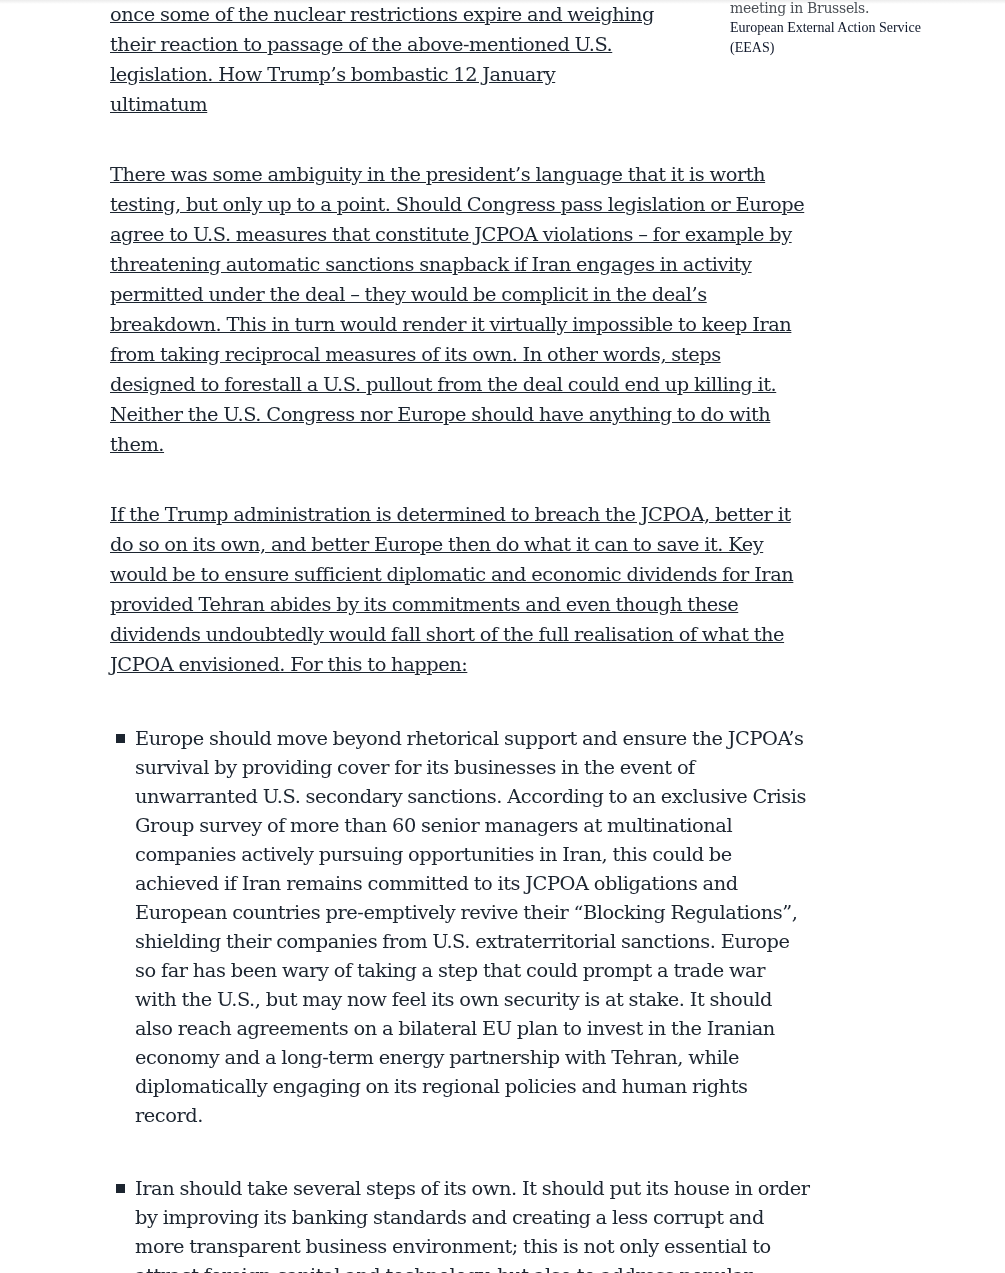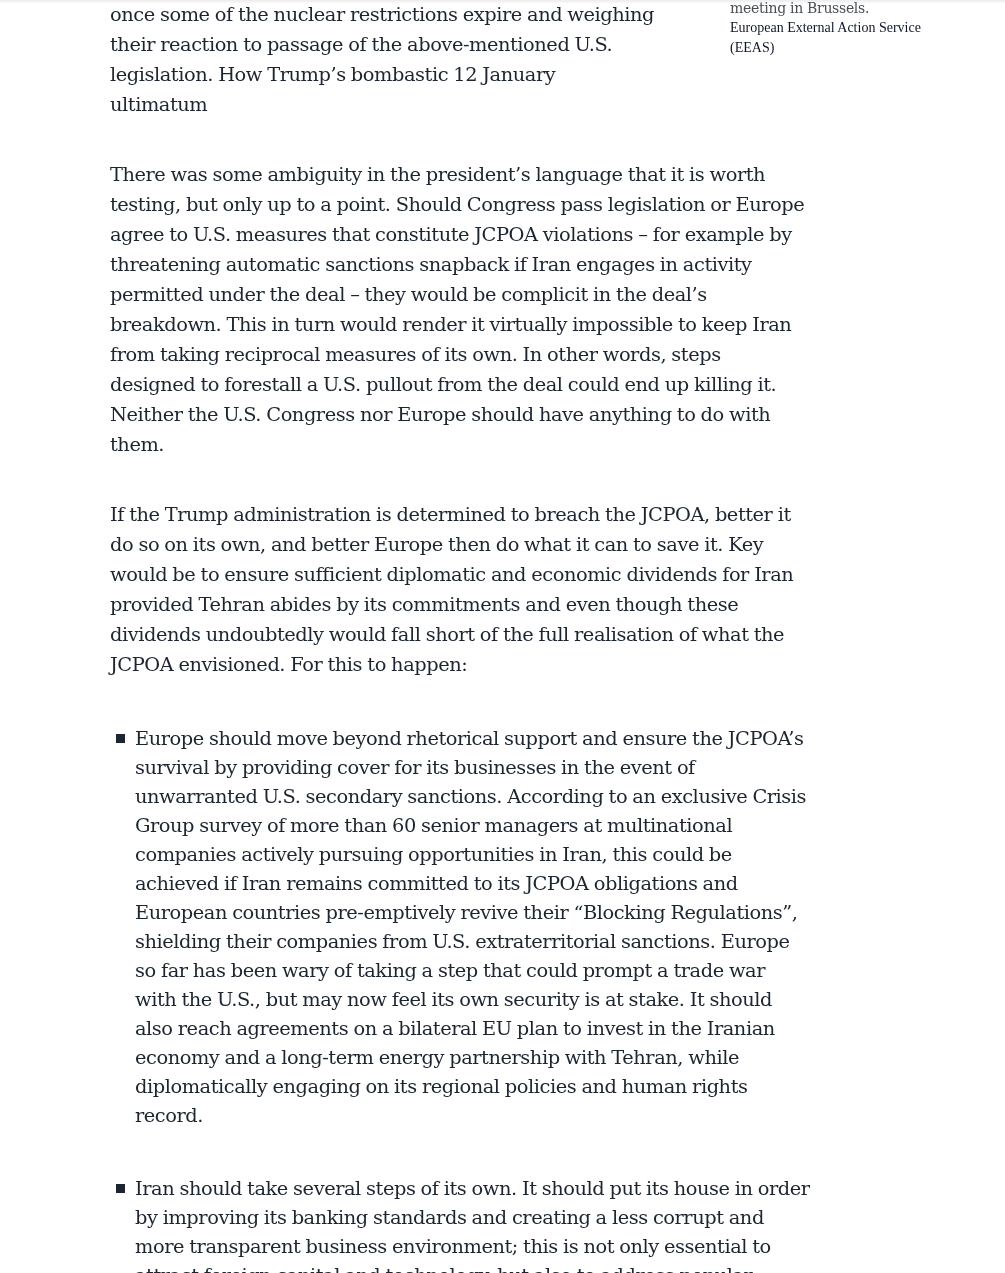--- a/index.html
+++ b/index.html
@@ -26,20 +26,21 @@
       top: 0;
       width: 700px;
       font-family: "DejaVu Serif", "Liberation Serif", serif;
       font-size: 19.4px;
       line-height: 30px;
       letter-spacing: -0.45px;
       word-spacing: -0.5px;
     }
     .article p {
       margin: 0 0 40px 0;
+      text-decoration: underline;
     }
     .lead-para {
       margin-top: 0;
       padding-top: 0;
     }
     .lead-para .narrow {
       display: block;
       width: 545px;
     }
     .article ul {

